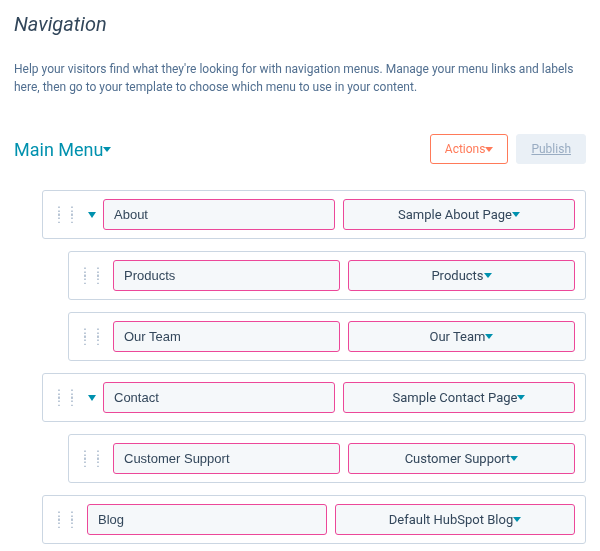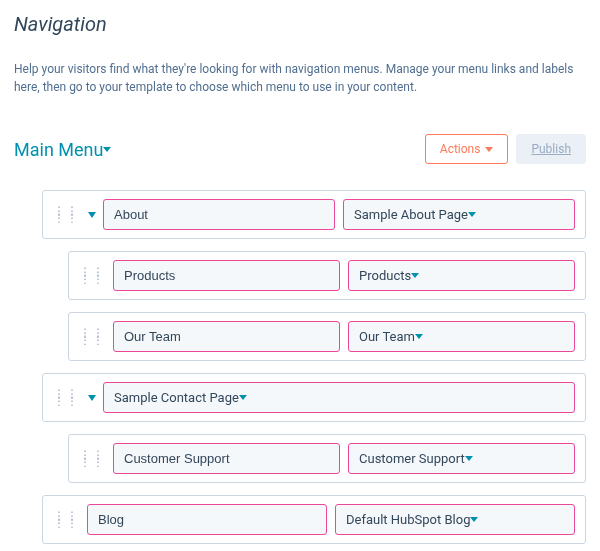--- a/index.html
+++ b/index.html
@@ -45,21 +45,20 @@
     border-top: 5px solid #0091ae;
   }
   .spacer { flex: 1; }
   .btn {
     font-size: 12px;
     padding: 7px 14px;
     border-radius: 3px;
     cursor: pointer;
     display: inline-flex;
     align-items: center;
-    gap: 5px;
   }
   .btn-actions {
     color: #ff7a59;
     background: #fff;
     border: 1px solid #ff7a59;
   }
   .btn-actions .caret-down {
     border-top-color: #ff7a59;
   }
   .btn-publish {
@@ -107,21 +106,21 @@
     padding: 7px 10px;
     background: #f5f8fa;
     flex: 1;
     min-width: 0;
   }
   .input { background: #f5f8fa; }
   .select {
     background: #f5f8fa;
     display: flex;
     align-items: center;
-    justify-content: flex-start;
+    justify-content: center;
     cursor: pointer;
   }
   .select .caret-down { border-top-color: #0091ae; }
   .add-btn {
     border: 1px solid #cbd6e2;
     background: #eaf0f6;
     color: #516f90;
     font-size: 12px;
     padding: 8px 14px;
     border-radius: 3px;
@@ -170,20 +169,21 @@
       </div><div class="row child">
         <div class="drag">⋮⋮<br>⋮⋮</div>
         <input class="input" value="Our Team" style="">
         <div class="select">
           <span>Our Team</span>
           <span class="caret-down"></span>
         </div>
       </div><div class="row">
         <div class="drag">⋮⋮<br>⋮⋮</div>
         <div class="chev"></div>
+        <input class="input" value="Contact" style="">
         <div class="select">
           <span>Sample Contact Page</span>
           <span class="caret-down"></span>
         </div>
       </div><div class="row child">
         <div class="drag">⋮⋮<br>⋮⋮</div>
         <input class="input" value="Customer Support" style="">
         <div class="select">
           <span>Customer Support</span>
           <span class="caret-down"></span>

